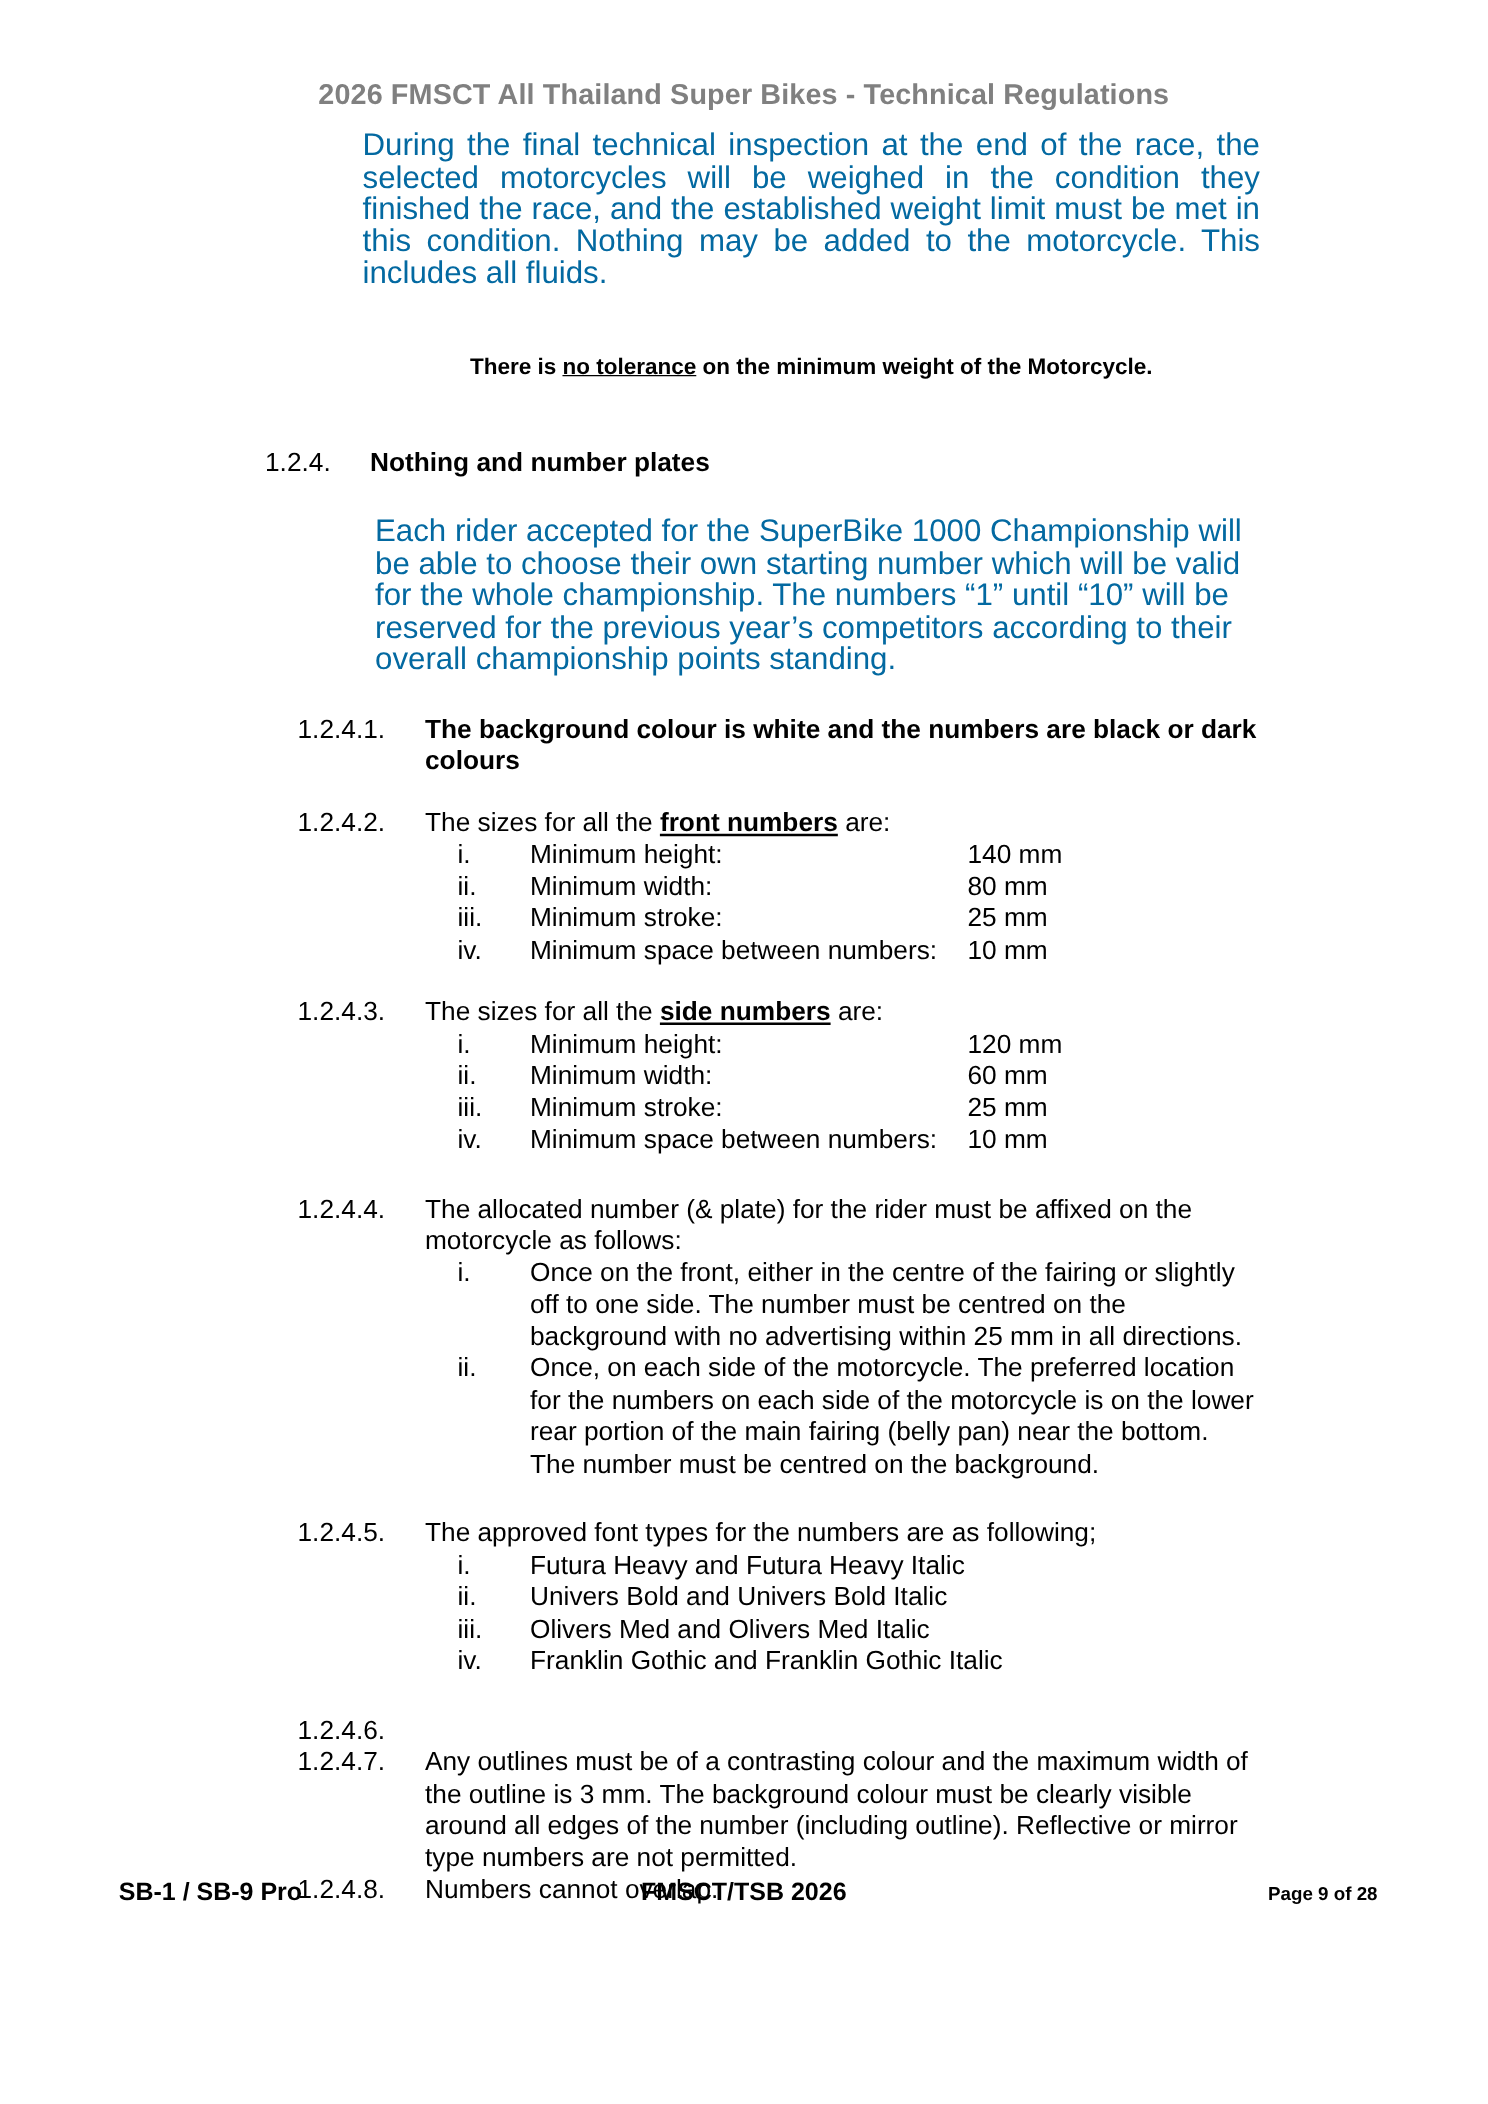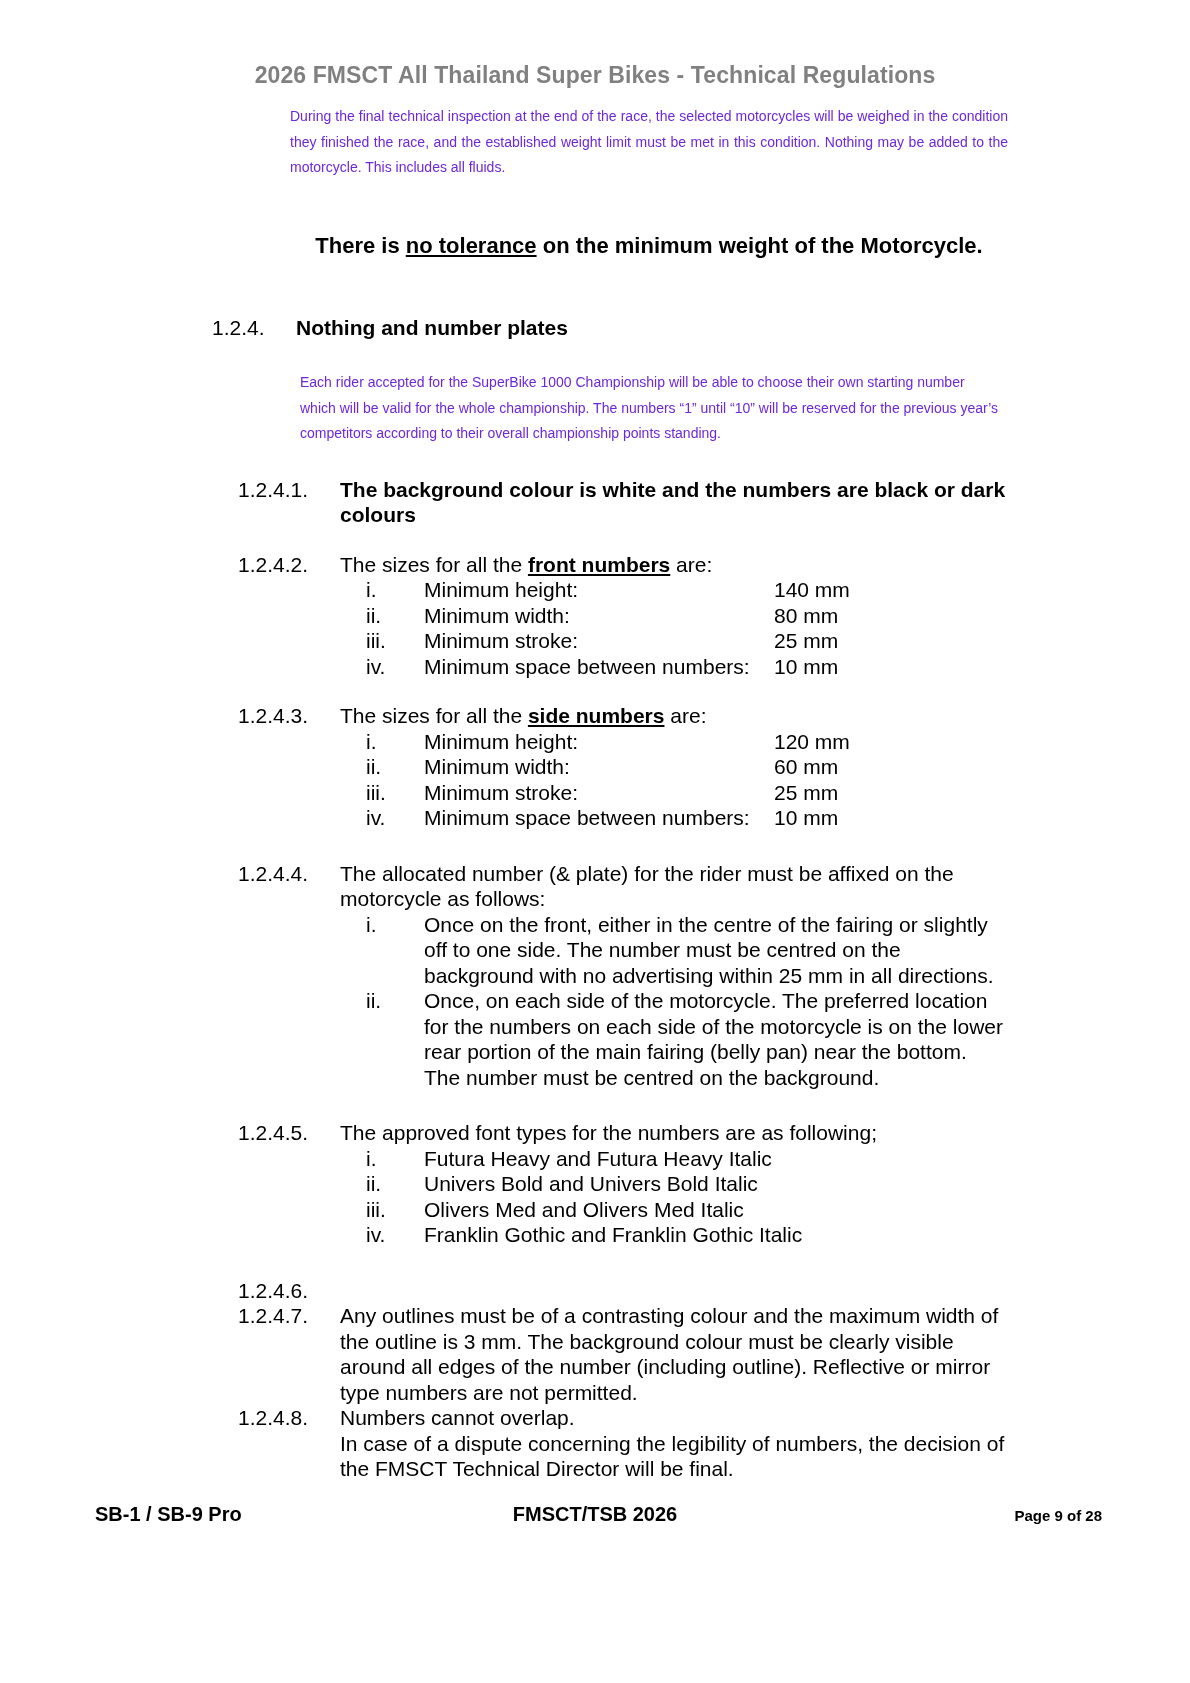--- a/index.html
+++ b/index.html
@@ -41,37 +41,37 @@
     position: absolute;
     left: 0;
     top: 104px;
     width: 1190px;
   }
 
   
   .body-para {
     margin: 0 0 0 0;
     padding: 0;
-    font-size: 14px;
+    font-size: 25px;
     line-height: 25.5px;
-    color: #6d28d9;
+    color: #0369a1;
   }
 
   .indent-290 { margin-left: 290px; width: 718px; }
 
   .justify { text-align: justify; text-justify: inter-word; }
   .spacer-24 { height: 24px; }
   .spacer-30 { height: 30px; }
   .spacer-34 { height: 34px; }
 
   
   .statement {
     margin-left: 290px;
     width: 718px;
-    font-size: 22px;
+    font-size: 18px;
     font-weight: bold;
     line-height: 26px;
     text-align: center;
   }
   .statement u { text-decoration: underline; }
 
   
   .clause {
     display: flex;
     align-items: flex-start;
@@ -320,21 +320,20 @@
 
     <div class="clause clause-l3">
       <div class="num">1.2.4.7.</div>
       <div class="txt">Any outlines must be of a contrasting colour and the maximum width of the outline is 3 mm. The background colour must be clearly visible around all edges of the number (including outline). Reflective or mirror type numbers are not permitted.</div>
     </div>
 
     <div class="clause clause-l3">
       <div class="num">1.2.4.8.</div>
       <div class="txt">
         <div>Numbers cannot overlap.</div>
-        <div>In case of a dispute concerning the legibility of numbers, the decision of the FMSCT Technical Director will be final.</div>
       </div>
     </div>
 
   </div>
 
   <div class="doc-footer">
     <div class="footer-left">SB-1 / SB-9 Pro</div>
     <div class="footer-center">FMSCT/TSB 2026</div>
     <div class="footer-right">Page 9 of 28</div>
   </div>

